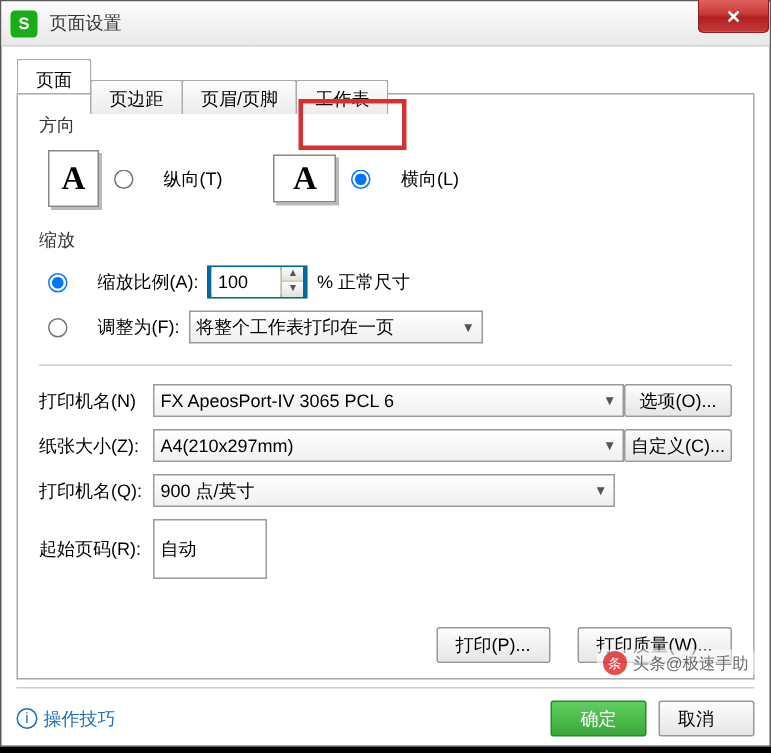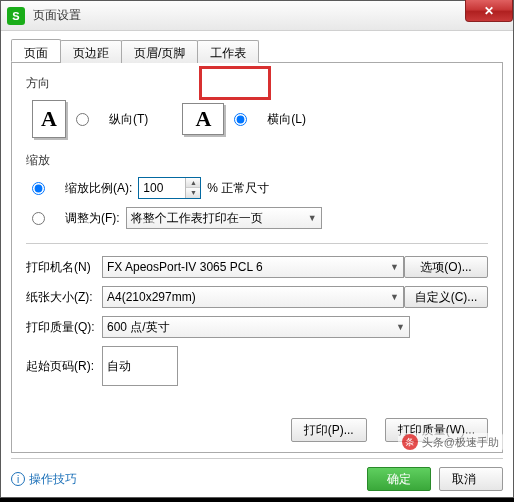--- a/index.html
+++ b/index.html
@@ -4,44 +4,44 @@
 <style>
 *{box-sizing:border-box;margin:0;padding:0;font-family:"Microsoft YaHei","SimSun",sans-serif;font-size:12px}
 body{background:#000;width:514px;height:502px;overflow:hidden}
 .window{width:514px;height:498px;background:#fff;border:1px solid #5a5a5a;position:relative}
 .titlebar{height:30px;background:linear-gradient(#fdfdfd,#e8e8e8);border-bottom:1px solid #d0d0d0;display:flex;align-items:center;padding-left:6px;position:relative}
 .app-icon{width:18px;height:18px;background:#1aad19;border-radius:3px;display:flex;align-items:center;justify-content:center;color:#fff;font-size:11px;font-weight:bold}
 .title{margin-left:8px;color:#333}
 .close-btn{position:absolute;right:0;top:-1px;width:48px;height:22px;background:linear-gradient(#e06060,#c83838 45%,#b02020 55%,#c83838);border:1px solid #8a2020;border-top:none;border-bottom-left-radius:4px;border-bottom-right-radius:4px;display:flex;align-items:center;justify-content:center;color:#fff;font-size:12px;font-weight:bold;cursor:pointer}
 .body{padding:8px 10px 2px 10px;position:relative;height:calc(100% - 30px)}
 .tabs{display:flex;border-bottom:1px solid #aaa;position:relative;height:24px}
-.tab{padding:4px 12px;border:1px solid #aaa;border-bottom:none;background:linear-gradient(#fdfdfd,#ececec);margin-right:-1px;position:relative;top:1px;cursor:pointer;border-radius:2px 2px 0 0}
+.tab{padding:4px 12px;border:1px solid #aaa;border-bottom:none;background:linear-gradient(#fdfdfd,#ececec);margin-right:-1px;position:relative;top:14px;cursor:pointer;border-radius:2px 2px 0 0}
 .tab.active{background:#fff;border-bottom:1px solid #fff;top:0;padding-top:5px}
 .hl{position:absolute;border:3px solid #d83030;top:35px;left:198px;width:72px;height:34px;pointer-events:none}
 .panel{border:1px solid #aaa;border-top:none;padding:12px 14px 10px 14px;height:390px;position:relative}
 .sect{color:#333;margin-bottom:8px}
 .orient-row{display:flex;align-items:center;gap:10px;padding-left:6px;margin-bottom:14px}
 .page-ico{width:34px;height:38px;border:1px solid #888;background:#fff;box-shadow:2px 2px 0 #bbb;display:flex;align-items:center;justify-content:center;font-family:"Times New Roman",serif;font-size:22px;font-weight:bold}
 .page-ico.ls{width:42px;height:32px}
 .radio-lbl{display:flex;align-items:center;gap:20px;cursor:pointer}
 input[type=radio]{cursor:pointer}
 .scale-sect{margin-top:4px}
 .scale-row{display:flex;align-items:center;gap:6px;padding-left:6px;margin:8px 0}
-.spin{display:flex;align-items:center;border:1px solid #0369a1;height:22px;background:#bef264}
+.spin{display:flex;align-items:center;border:3px solid #0369a1;height:22px;background:#bef264}
 .spin input{border:none;width:46px;height:20px;padding:0 4px;outline:none}
 .spin-btns{display:flex;flex-direction:column;border-left:1px solid #bbb}
 .spin-btns span{font-size:7px;height:10px;width:14px;line-height:10px;text-align:center;background:linear-gradient(#fdfdfd,#e0e0e0);cursor:pointer;color:#555}
 .spin-btns span:first-child{border-bottom:1px solid #ccc}
 .select{height:22px;border:1px solid #999;background:linear-gradient(#fff,#f0f0f0);padding:0 4px;display:flex;align-items:center;justify-content:space-between;cursor:pointer}
 .select .arrow{font-size:9px;color:#555}
 .divider{border:none;border-top:1px solid #ccc;margin:14px 0 12px 0}
 .form-row{display:flex;align-items:center;gap:0;margin-bottom:8px}
 .form-row .lbl{width:76px}
 .form-row .select{flex:1}
-.side-btn{width:84px;height:22px;border:1px solid #999;background:linear-gradient(#fdfdfd,#e6e6e6);border-radius:2px;cursor:pointer;text-align:center;line-height:20px}
+.side-btn{width:72px;height:22px;border:1px solid #999;background:linear-gradient(#fdfdfd,#e6e6e6);border-radius:2px;cursor:pointer;text-align:center;line-height:20px}
 .txt-input{border:1px solid #999;height:40px;padding:0 4px;width:76px}
 .bottom-inner{position:absolute;right:14px;bottom:10px;display:flex;gap:18px}
 .btn{height:24px;padding:0 12px;border:1px solid #999;background:linear-gradient(#fdfdfd,#e6e6e6);border-radius:2px;cursor:pointer;line-height:22px}
 .footer{position:absolute;bottom:6px;left:10px;right:10px;display:flex;align-items:center;justify-content:space-between;border-top:1px solid #ccc;padding-top:8px}
 .tips{display:flex;align-items:center;gap:4px;color:#1a6fb8;cursor:pointer}
 .tips-ico{width:14px;height:14px;border:1.5px solid #1a6fb8;border-radius:50%;display:flex;align-items:center;justify-content:center;font-size:10px;color:#1a6fb8}
 .footer-btns{display:flex;gap:8px}
 .btn.primary{border:1px solid #2a8a2a;background:linear-gradient(#5fcf5f,#3aa83a);color:#fff;width:64px;text-align:center}
 .btn.std{width:64px;text-align:left}
 .watermark{position:absolute;right:10px;bottom:46px;display:flex;align-items:center;gap:4px;opacity:.85;background:rgba(255,255,255,.7);padding:1px 4px;border-radius:3px}
@@ -121,23 +121,23 @@
       </div>
       <div class="form-row">
         <span class="lbl">纸张大小(Z):</span>
         <div class="select">
           <span>A4(210x297mm)</span>
           <span class="arrow">▼</span>
         </div>
         <div class="side-btn">自定义(C)...</div>
       </div>
       <div class="form-row">
-        <span class="lbl">打印质量(Q):</span>
+        <span class="lbl">打印机名(Q):</span>
         <div class="select" style="margin-right:78px">
-          <span>600 点/英寸</span>
+          <span>900 点/英寸</span>
           <span class="arrow">▼</span>
         </div>
       </div>
       <div class="form-row">
         <span class="lbl">起始页码(R):</span>
         <input class="txt-input" value="自动" style="">
       </div>
 
       <div class="bottom-inner">
         <div class="btn">打印(P)...</div>

